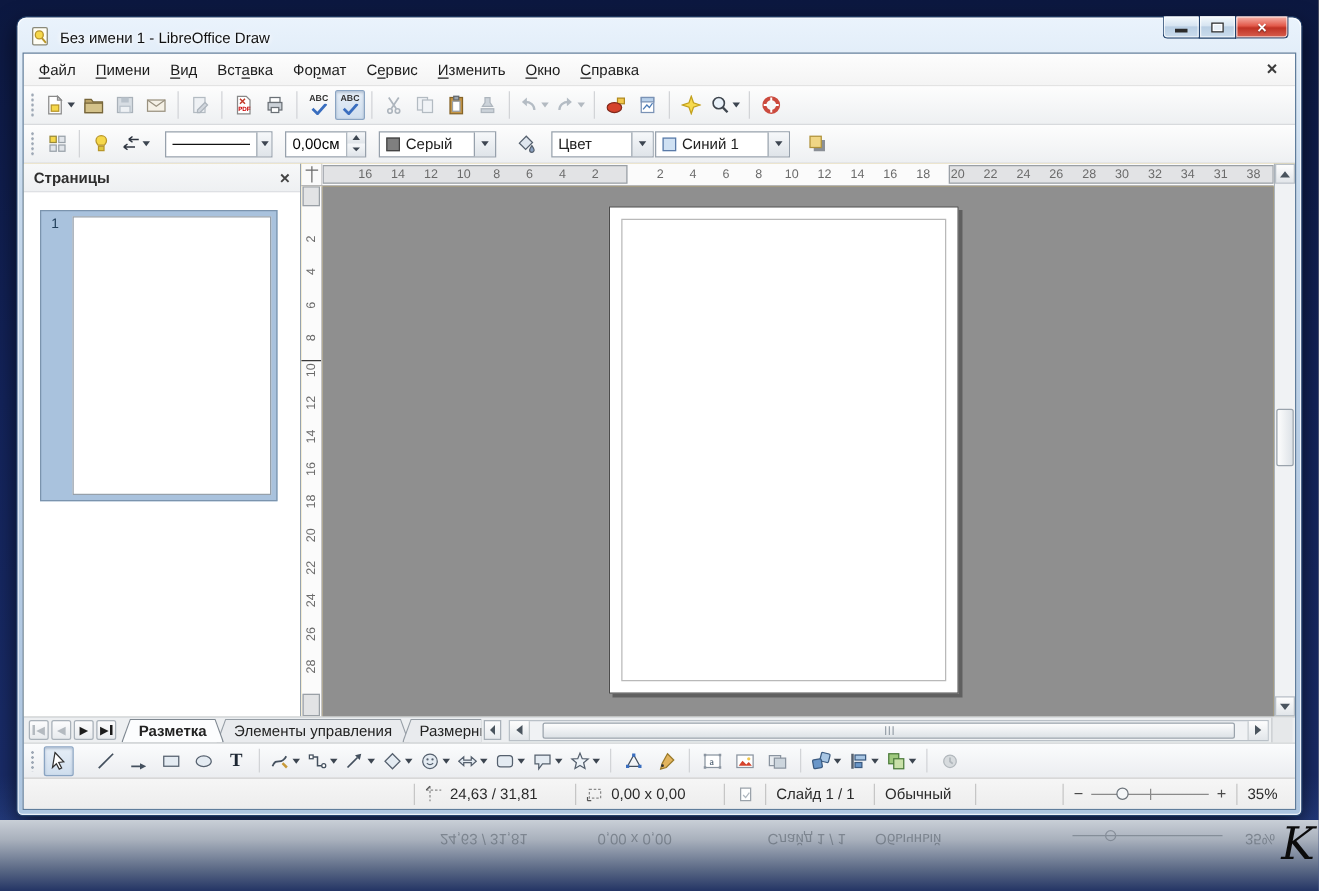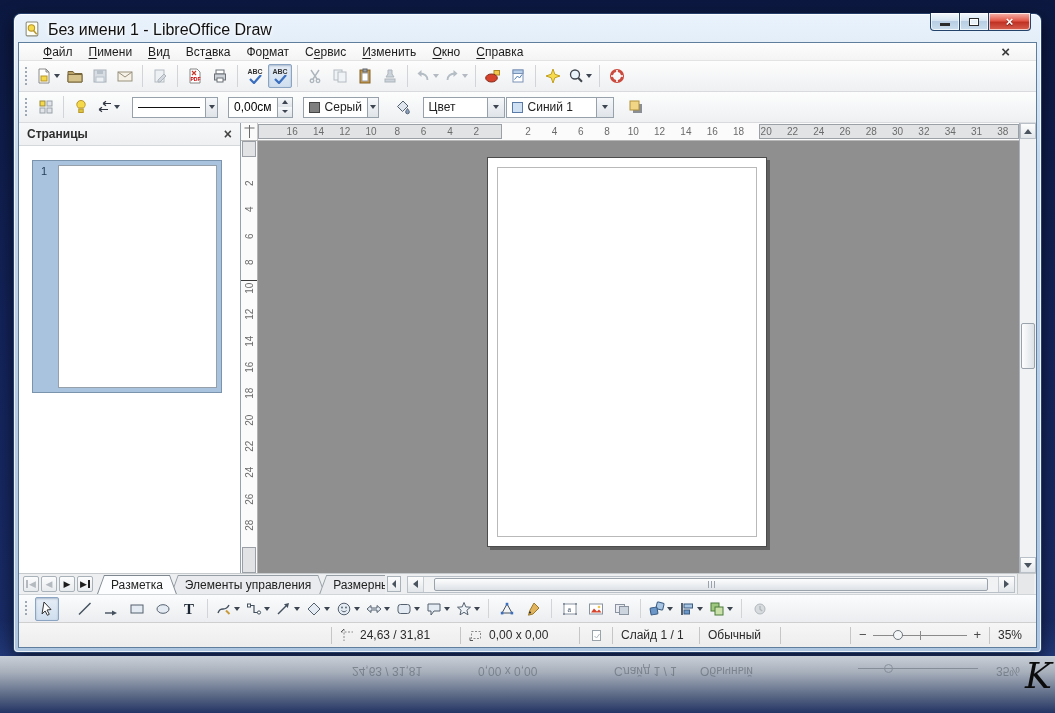--- a/index.html
+++ b/index.html
@@ -12,37 +12,37 @@
   body::before{content:"";position:absolute;left:0;right:0;bottom:0;height:120px;
     background:radial-gradient(ellipse at 10% 100%,rgba(90,140,230,.35),transparent 55%),
                radial-gradient(ellipse at 90% 100%,rgba(90,140,230,.35),transparent 55%);}
   
   #window{position:absolute;left:14px;top:14px;width:1027px;height:638px;
     background:linear-gradient(180deg,#eaf3fc 0%,#c6d9ec 22%,#b6cce4 60%,#aec6e0 100%);
     border-radius:7px 7px 4px 4px;
     box-shadow:0 0 0 1px #24406a,0 6px 18px rgba(0,0,0,.65),inset 0 0 0 1px rgba(255,255,255,.75);}
   .titlebar{height:28px;display:flex;align-items:center;padding:3px 8px 0 10px;position:relative}
   .titlebar .ticon{width:17px;height:17px;flex:0 0 auto}
-  .titlebar .ttext{margin-left:7px;font-size:16px;color:#101010;text-shadow:0 0 4px #fff,0 0 6px #fff}
+  .titlebar .ttext{margin-left:7px;font-size:12px;color:#101010;text-shadow:0 0 4px #fff,0 0 6px #fff}
   .winbtns{position:absolute;top:-1px;right:10px;display:flex}
   .wbtn{height:18px;border:1px solid #23436b;border-top:none;display:flex;align-items:center;justify-content:center;
     background:linear-gradient(180deg,#f5fafd 0%,#d6e4f1 45%,#b9cee3 50%,#cadded 100%);
     box-shadow:inset 0 0 0 1px rgba(255,255,255,.7)}
   .wbtn.min{width:30px;border-radius:0 0 0 4px}
   .wbtn.max{width:29px;border-left:none}
   .wbtn.close{width:42px;border-left:none;border-radius:0 0 4px 0;
     background:linear-gradient(180deg,#f7b6ad 0%,#e2594a 45%,#c03224 55%,#d8604f 100%);
     color:#fff;font-weight:bold;font-size:13px;text-shadow:0 1px 1px rgba(0,0,0,.5)}
   .minbar{width:10px;height:3px;background:#2b2b2b;margin-top:6px}
   .maxbox{width:10px;height:8px;border:1px solid #2b2b2b;background:#e8f0f8;box-shadow:inset 0 0 0 1px #fff}
   .client{position:absolute;left:4px;right:4px;top:28px;bottom:4px;border:1px solid #5f7d9c;
     background:#f1f1f1;display:flex;flex-direction:column;overflow:hidden}
   
-  .menubar{height:18px;background:linear-gradient(#fdfdfd,#f4f4f4);border-bottom:1px solid #e3e3e3;
-    display:flex;align-items:center;padding:0 16px;font-size:12px;color:#1c1c1c}
+  .menubar{height:26px;background:linear-gradient(#fdfdfd,#f4f4f4);border-bottom:1px solid #e3e3e3;
+    display:flex;align-items:center;padding:0 4px;font-size:12px;color:#1c1c1c}
   .mi{padding:4px 8px;cursor:default;white-space:nowrap}
   .mi u{text-underline-offset:2px}
   .menuclose{margin-left:auto;margin-right:6px;color:#3c3c3c;font-size:15px;font-weight:bold;line-height:12px;padding:0 4px}
   
   .tbar{height:31px;background:linear-gradient(#fdfdfd,#eef0f2);border-bottom:1px solid #d8dadd;
     display:flex;align-items:center;padding:0 4px;gap:1px}
   .grip{width:4px;align-self:stretch;margin:5px 5px 5px 1px;
     background:radial-gradient(circle,#9fa9b6 1px,transparent 1.2px);background-size:4px 4px;background-repeat:repeat-y}
   .tsep{width:1px;align-self:stretch;margin:4px 4px;background:#d2d4d7;flex:0 0 auto}
   .tbtn{height:24px;min-width:24px;padding:0 1px;display:flex;align-items:center;justify-content:center;
@@ -112,21 +112,21 @@
   .navb.dis .g{color:#b4bac0}
   .navb .vb{width:2px;height:8px;background:#1c1c1c}
   .navb.dis .vb{background:#b4bac0}
   .tabswrap{display:flex;align-items:flex-end;height:20px;width:288px;overflow:hidden;flex:0 0 auto}
   .tab{position:relative;height:19px;margin-left:-6px;padding:1px 1px 0;background:#959da5;
     clip-path:polygon(7px 0,calc(100% - 7px) 0,100% 100%,0 100%);flex:0 0 auto}
   .tab:first-child{margin-left:0}
   .tab .tin{display:flex;align-items:center;height:100%;background:#e9ebee;
     clip-path:polygon(6.5px 0,calc(100% - 6.5px) 0,100% 100%,0 100%);padding:0 13px;font-size:12px;color:#222;white-space:nowrap}
   .tab.active{z-index:2;background:#7e8790}
-  .tab.active .tin{background:#fcfdfe;font-weight:normal}
+  .tab.active .tin{background:#fcfdfe;font-weight:bold}
   .tabscroll{width:14px;height:16px;margin-left:2px;background:linear-gradient(#fcfcfd,#e8ebee);border:1px solid #a9b1b9;
     display:flex;align-items:center;justify-content:center;flex:0 0 auto}
   .hsb{flex:1;height:17px;margin:0 2px 0 6px;display:flex;border:1px solid #b9c0c7;background:#f0f2f4;align-self:center}
   .hsb .sbtn{height:100%;width:16px;border:none;border-right:1px solid #c6cccf}
   .hsb .sbtn:last-child{border-right:none;border-left:1px solid #c6cccf}
   .htrack{flex:1;position:relative}
   .hthumb{position:absolute;top:1px;bottom:1px;left:10px;right:10px;border:1px solid #9aa3ac;border-radius:2px;
     background:linear-gradient(#fdfdfd,#dde2e7);display:flex;align-items:center;justify-content:center;gap:2px}
   .hthumb i{width:1px;height:7px;background:#9aa3ac}
   .sbcorner{width:17px;height:100%;border-left:1px solid #c6cacd;background:#e6e8ea;flex:0 0 auto}
@@ -383,21 +383,21 @@
         <span class="sbtns">
           <div>
               <span class="upc"></span>
             </div>
           <div>
               <span class="caret" style="margin:0;border-top-width:3px"></span>
             </div>
         </span>
       </span>
       <span style="width:8px"></span>
-      <span class="combo" style="width:76px">
+      <span class="combo" style="width:94px">
         <span class="cval" style="flex:1">
           <span class="swatch" style="background:#7f7f7f"></span>
           <span>Серый</span>
         </span>
         <span class="dd">
             <span class="caret" style="margin:0"></span>
           </span>
       </span>
       <span style="width:10px"></span>
       <span class="tbtn">

